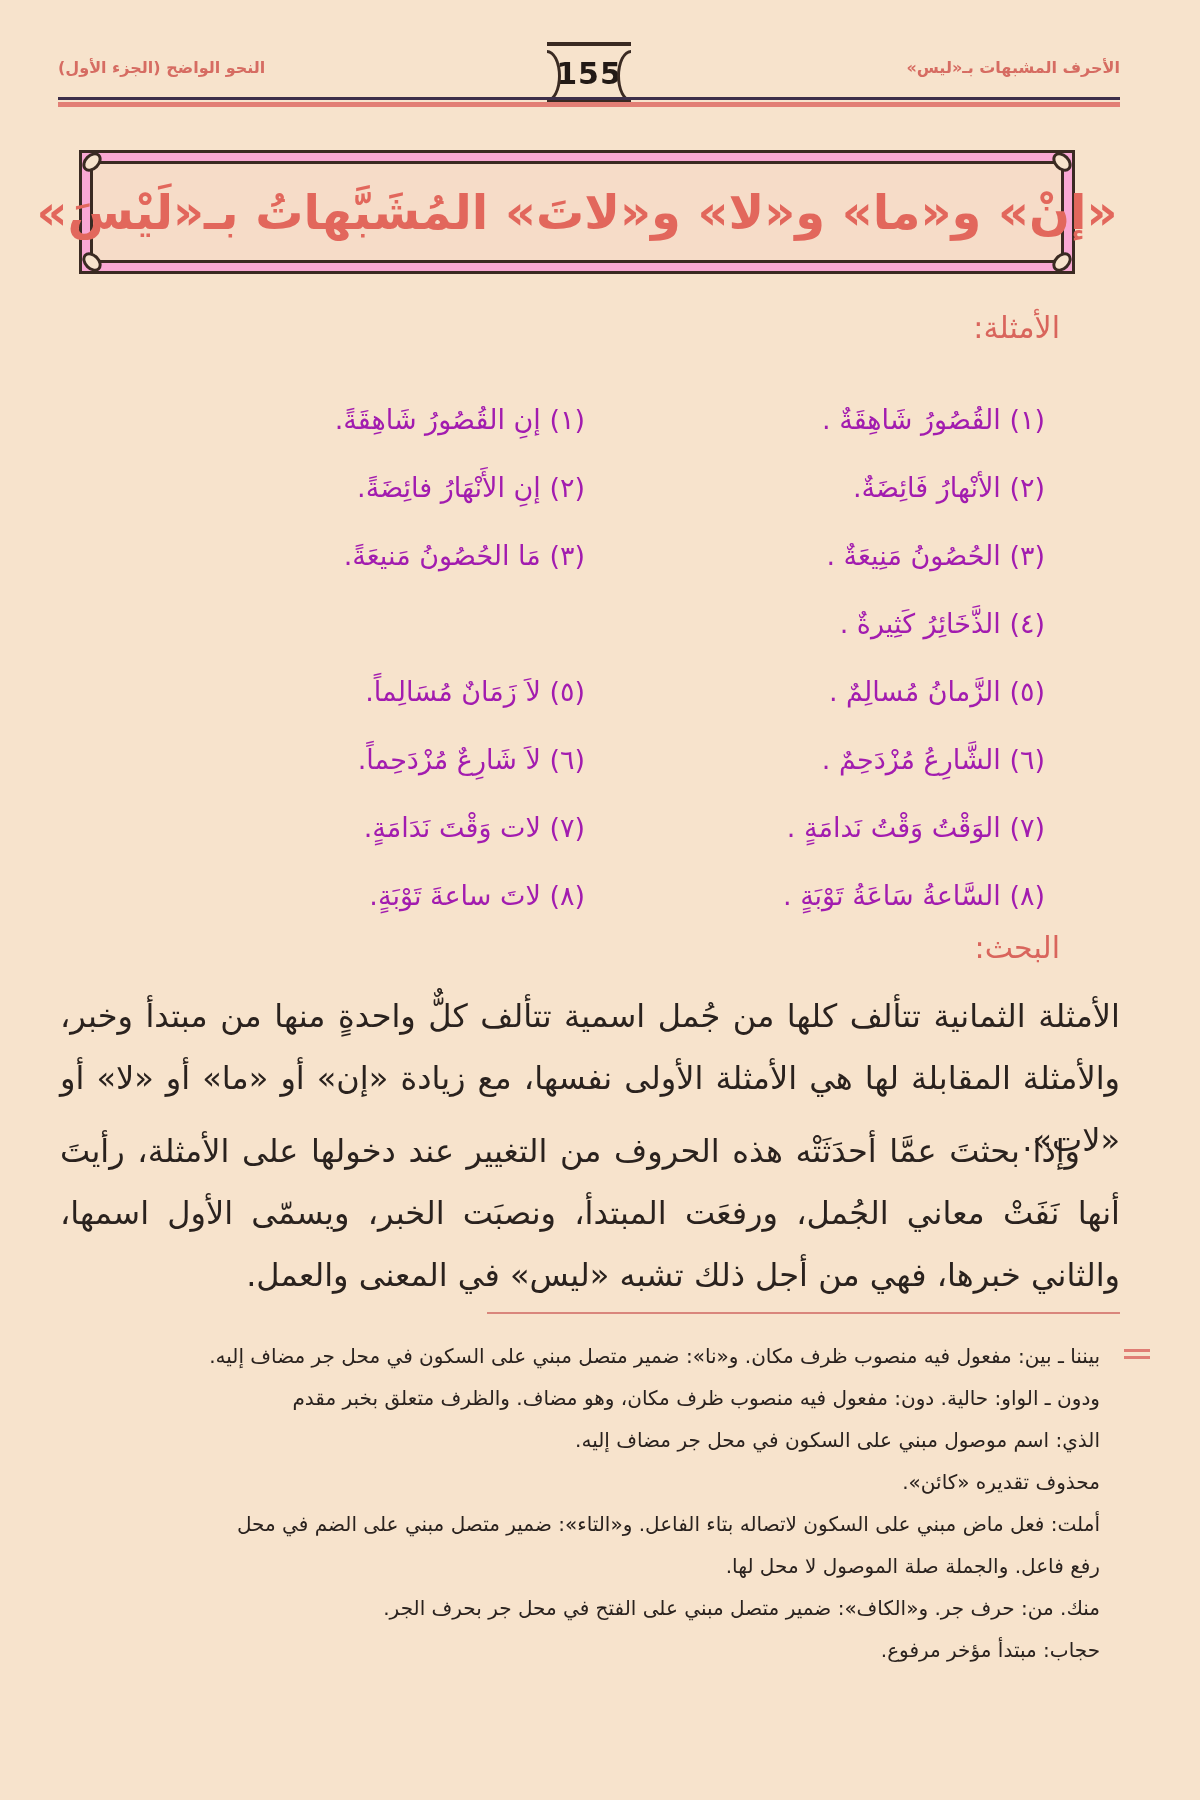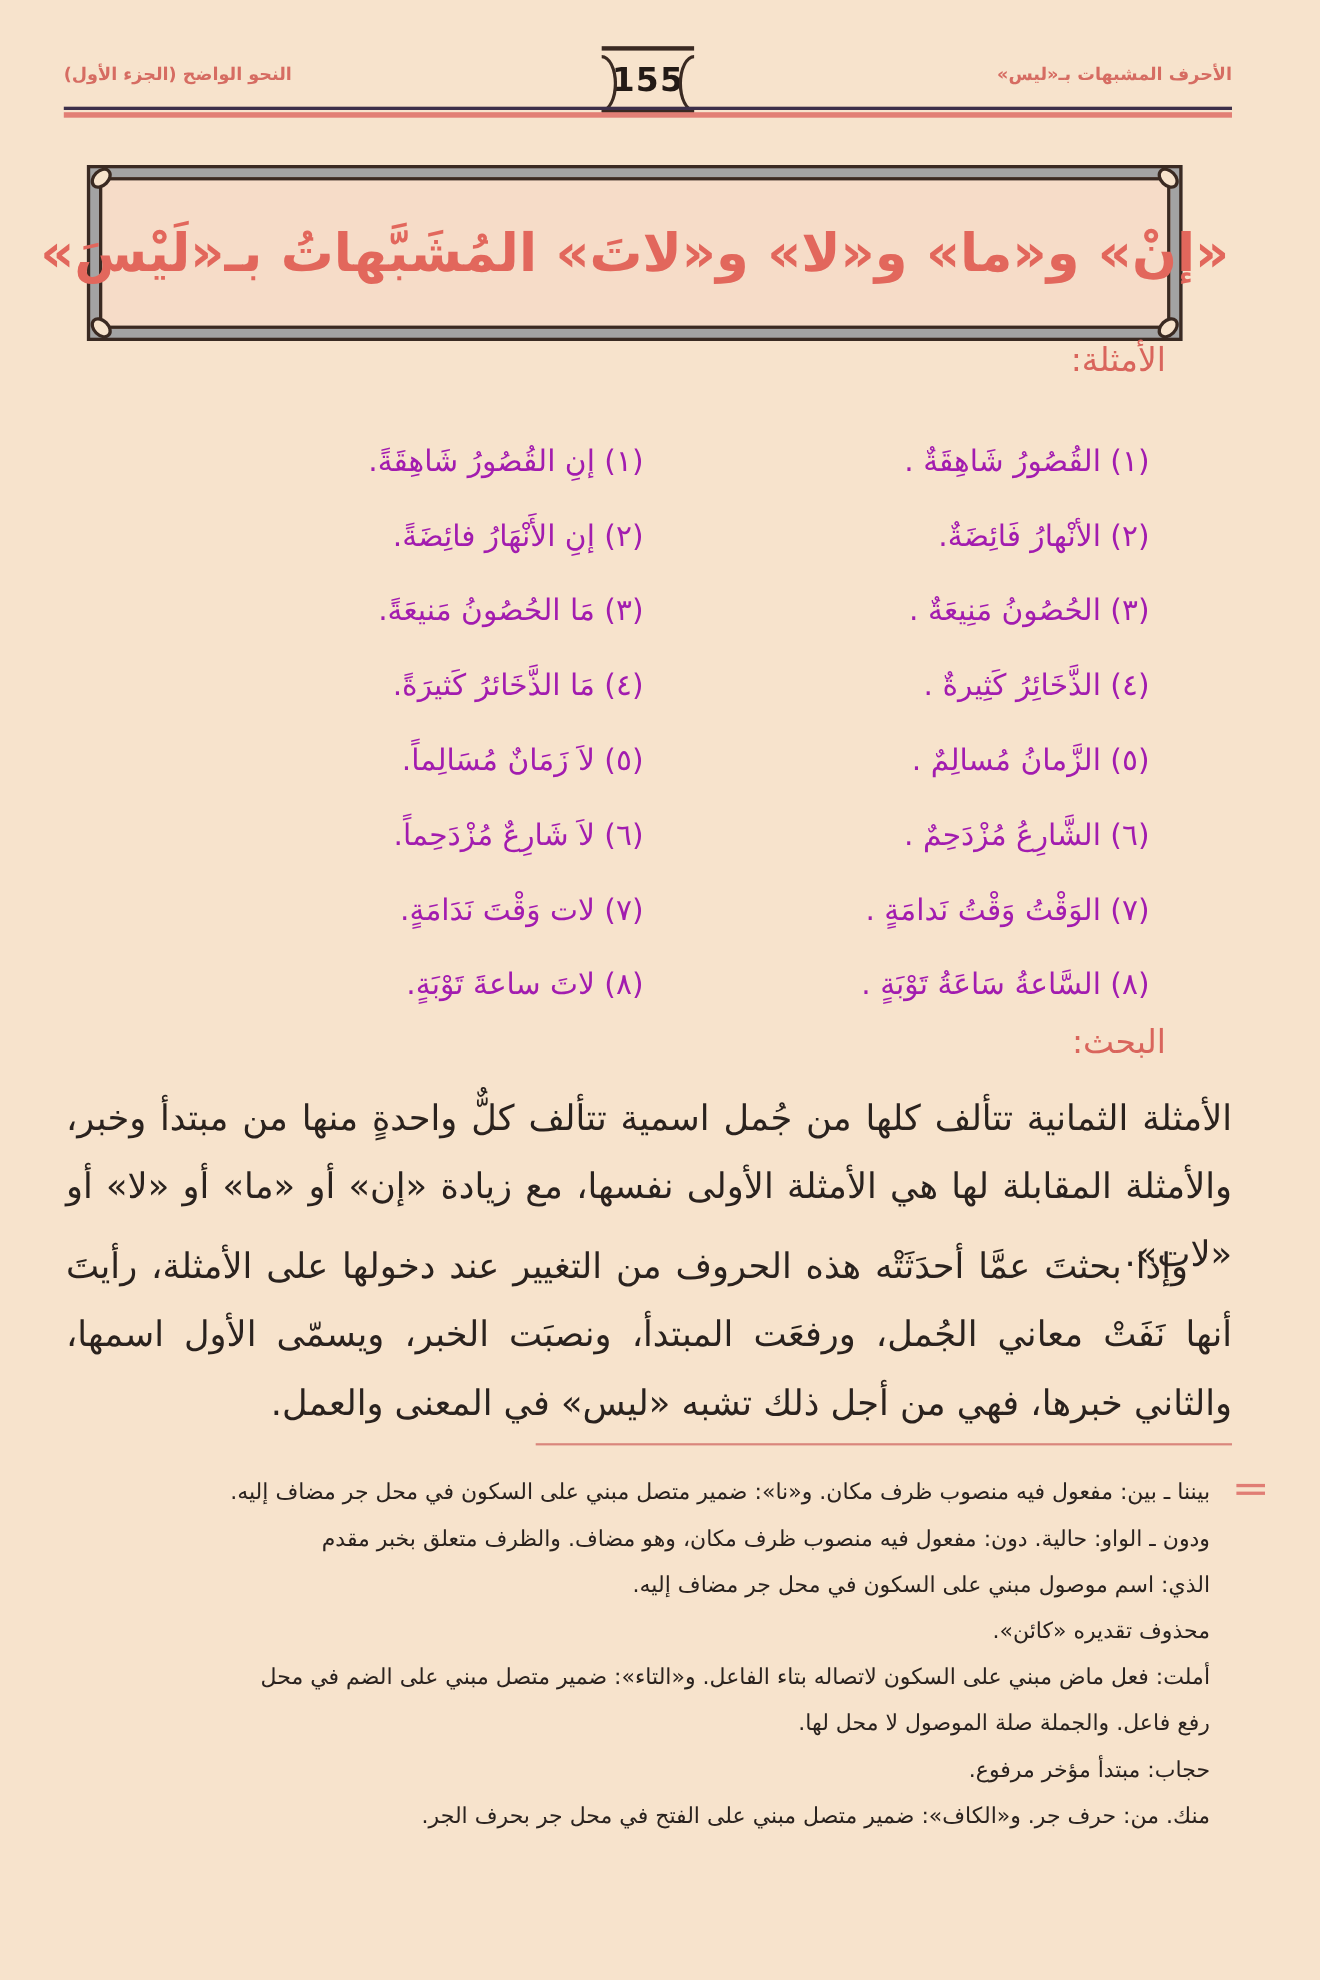--- a/index.html
+++ b/index.html
@@ -82,25 +82,25 @@
     }
     .header-rule .r2 {
       height: 5px; background: #e27f75; margin-top: 2px;
     }
 
     
     .title-box {
       position: absolute;
       left: 79px; right: 125px;
       top: 150px;
-      height: 160px;
+      height: 124px;
       border: 3px solid #3a2a22;
       box-sizing: border-box;
       padding: 8px;
-      background: #a3a3a3;
+      background: #f9a8d4;
     }
     .title-inner {
       width: 100%;
       height: 100%;
       border: 3px solid #3a2a22;
       box-sizing: border-box;
       background: #f6dcc8;
       display: flex;
       align-items: center;
       justify-content: center;
@@ -239,21 +239,20 @@
     <div class="ex-row">
       <div class="ex-cell ex-right">(٢) الأنْهارُ فَائِضَةٌ.</div>
       <div class="ex-cell ex-left">(٢) إنِ الأَنْهَارُ فائِضَةً.</div>
     </div>
     <div class="ex-row">
       <div class="ex-cell ex-right">(٣) الحُصُونُ مَنِيعَةٌ .</div>
       <div class="ex-cell ex-left">(٣) مَا الحُصُونُ مَنيعَةً.</div>
     </div>
     <div class="ex-row">
       <div class="ex-cell ex-right">(٤) الذَّخَائِرُ كَثِيرةٌ .</div>
-      <div class="ex-cell ex-left">(٤) مَا الذَّخَائرُ كَثيرَةً.</div>
     </div>
     <div class="ex-row">
       <div class="ex-cell ex-right">(٥) الزَّمانُ مُسالِمٌ .</div>
       <div class="ex-cell ex-left">(٥) لاَ زَمَانٌ مُسَالِماً.</div>
     </div>
     <div class="ex-row">
       <div class="ex-cell ex-right">(٦) الشَّارِعُ مُزْدَحِمٌ .</div>
       <div class="ex-cell ex-left">(٦) لاَ شَارِعٌ مُزْدَحِماً.</div>
     </div>
     <div class="ex-row">
@@ -277,17 +276,17 @@
     <div class="fn-marker">
         <span></span>
         <span></span>
       </div>
     <div class="fn-line">بيننا ـ بين: مفعول فيه منصوب ظرف مكان. و«نا»: ضمير متصل مبني على السكون في محل جر مضاف إليه.</div>
     <div class="fn-line">ودون ـ الواو: حالية. دون: مفعول فيه منصوب ظرف مكان، وهو مضاف. والظرف متعلق بخبر مقدم</div>
     <div class="fn-line">الذي: اسم موصول مبني على السكون في محل جر مضاف إليه.</div>
     <div class="fn-line">محذوف تقديره «كائن».</div>
     <div class="fn-line">أملت: فعل ماض مبني على السكون لاتصاله بتاء الفاعل. و«التاء»: ضمير متصل مبني على الضم في محل</div>
     <div class="fn-line">رفع فاعل. والجملة صلة الموصول لا محل لها.</div>
+    <div class="fn-line">منك. من: حرف جر. و«الكاف»: ضمير متصل مبني على الفتح في محل جر بحرف الجر.</div>
     <div class="fn-line">حجاب: مبتدأ مؤخر مرفوع.</div>
-    <div class="fn-line">منك. من: حرف جر. و«الكاف»: ضمير متصل مبني على الفتح في محل جر بحرف الجر.</div>
   </div>
 
 </div>
 
 </body></html>

